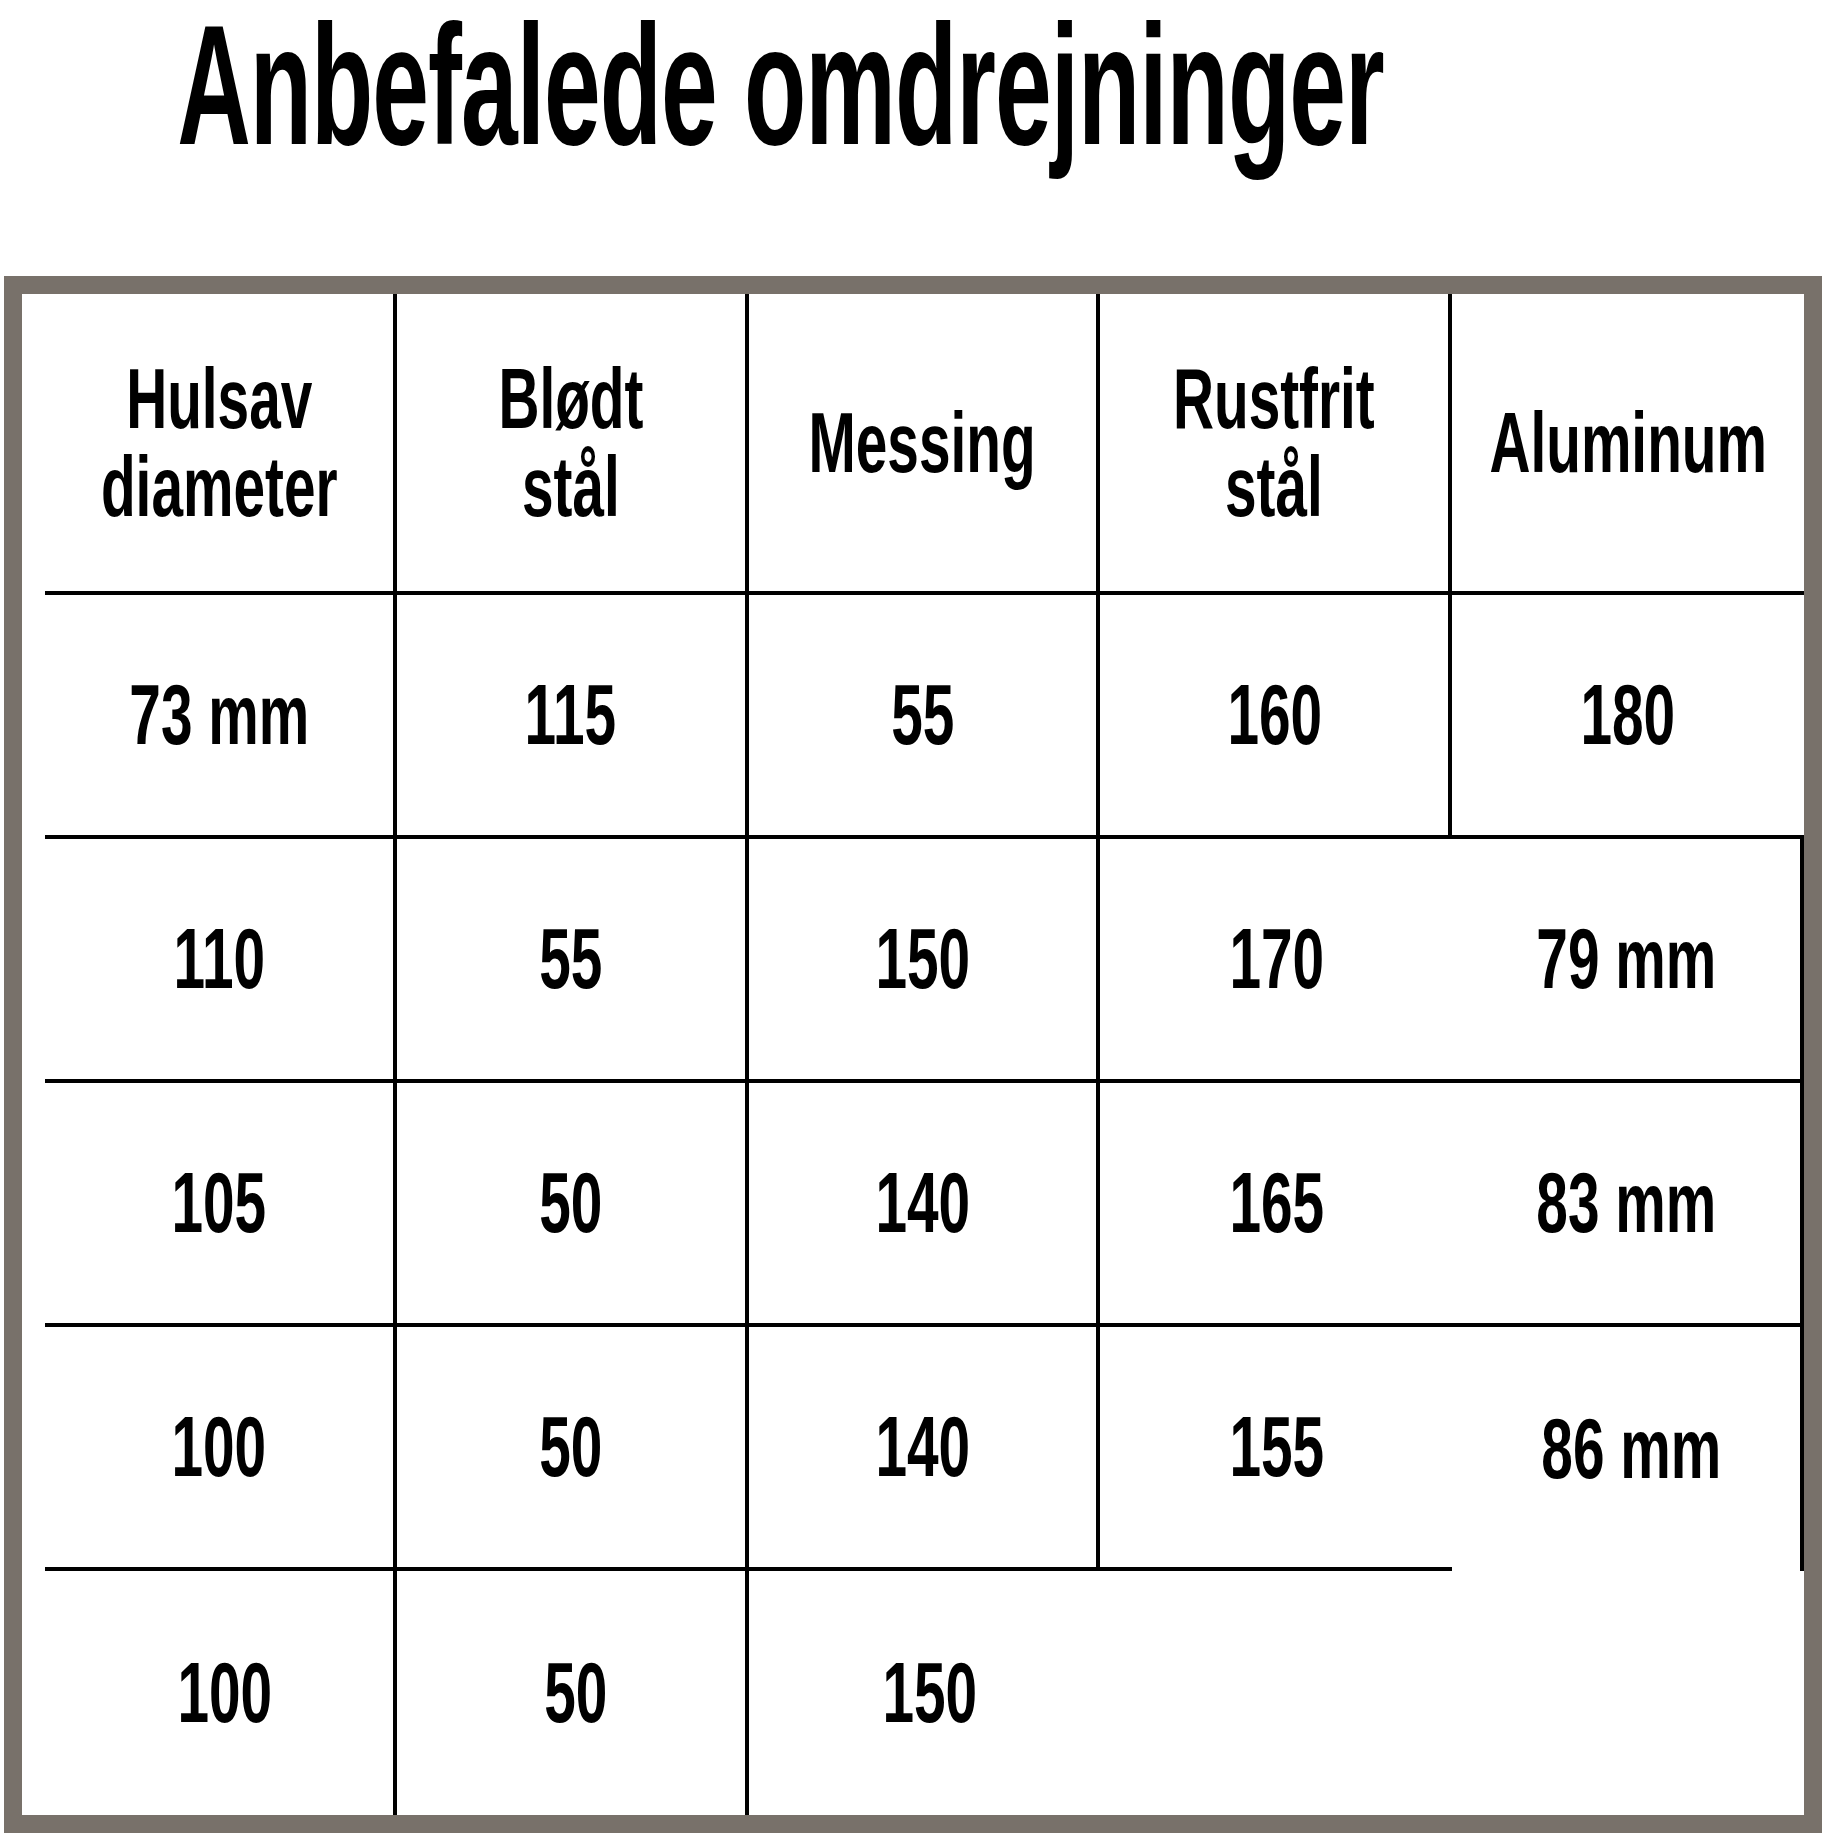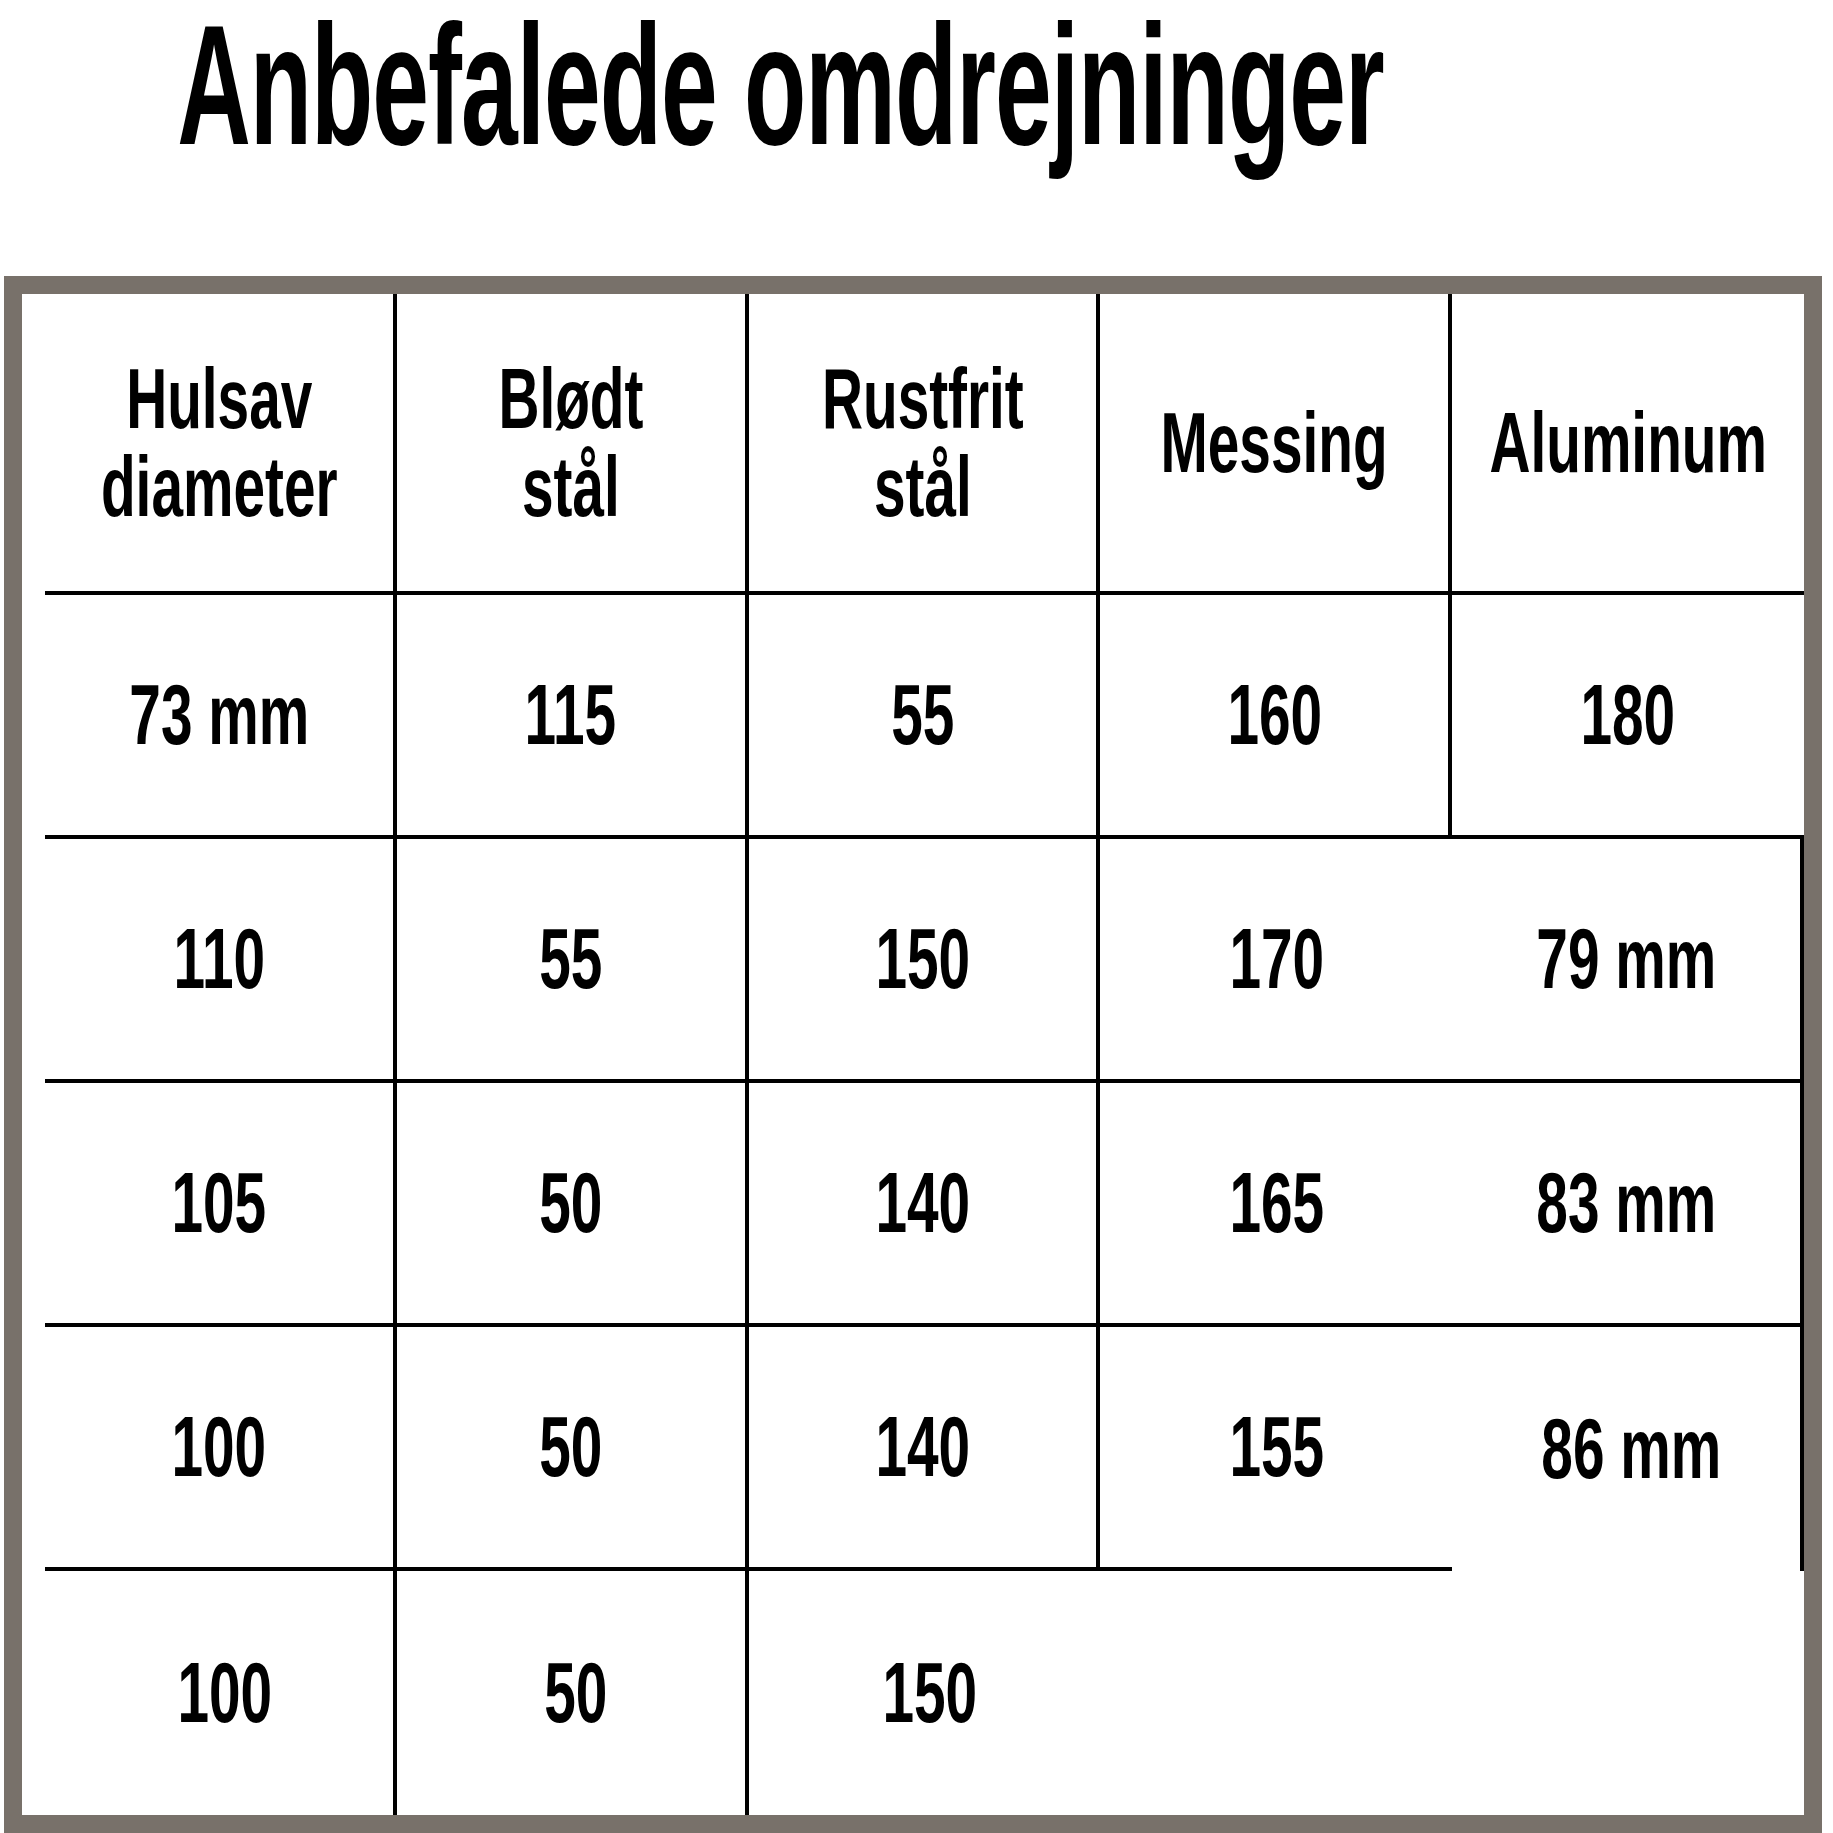--- a/index.html
+++ b/index.html
@@ -83,25 +83,25 @@
 <div class="table-frame">
 
   <div class="cell">
     <span class="cell-text">Hulsav
 diameter</span>
   </div>
   <div class="cell">
     <span class="cell-text">Blødt stål</span>
   </div>
   <div class="cell">
+    <span class="cell-text">Messing</span>
+  </div>
+  <div class="cell">
     <span class="cell-text">Rustfrit
 stål</span>
-  </div>
-  <div class="cell">
-    <span class="cell-text">Messing</span>
   </div>
   <div class="cell c-last">
     <span class="cell-text">Aluminum</span>
   </div>
 
   <div class="cell">
     <span class="cell-text">73 mm</span>
   </div>
   <div class="cell">
     <span class="cell-text">115</span>

